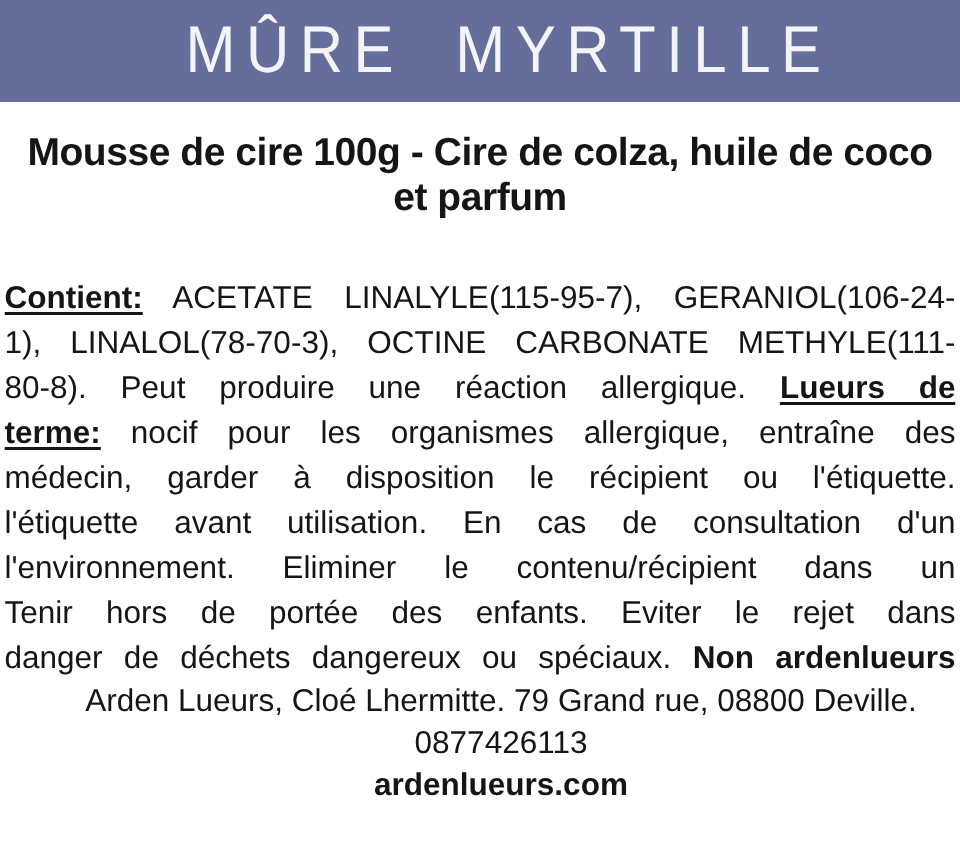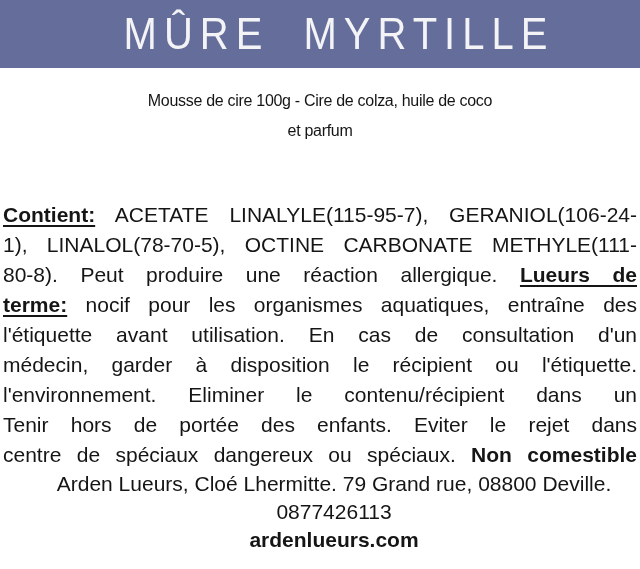--- a/index.html
+++ b/index.html
@@ -31,30 +31,30 @@
     word-spacing: 16px;
     white-space: nowrap;
     transform: scaleY(1.1);
     font-family: "Liberation Sans", sans-serif;
   }
 
   
   .subtitle {
     margin-top: 18px;
     text-align: center;
-    font-weight: 400;
-    font-size: 16px;
+    font-weight: 700;
+    font-size: 26px;
     line-height: 30px;
     letter-spacing: -0.3px;
   }
   .subtitle div { white-space: nowrap; }
 
   
   .para {
-    margin-top: 54px;
+    margin-top: 38px;
     padding: 0 3px;
     font-size: 21px;
     line-height: 30px;
   }
   .pline {
     text-align: justify;
     text-align-last: justify;
     height: 30px;
     overflow: hidden;
   }
@@ -83,28 +83,28 @@
     <h1>MÛRE MYRTILLE</h1>
   </header>
 
   <section class="subtitle">
     <div>Mousse de cire 100g - Cire de colza, huile de coco</div>
     <div>et parfum</div>
   </section>
 
   <section class="para">
     <div class="pline"><b class="u">Contient:</b><span> ACETATE LINALYLE(115-95-7), GERANIOL(106-24-</span></div>
-    <div class="pline"><span>1), LINALOL(78-70-5), OCTINE CARBONATE METHYLE(111-</span></div>
+    <div class="pline"><span>1), LINALOL(78-70-3), OCTINE CARBONATE METHYLE(111-</span></div>
     <div class="pline"><span>80-8). Peut produire une réaction allergique. </span><b class="u">Lueurs de</b></div>
-    <div class="pline"><b class="u">terme:</b><span> nocif pour les organismes aquatiques, entraîne des</span></div>
+    <div class="pline"><b class="u">terme:</b><span> nocif pour les organismes allergique, entraîne des</span></div>
+    <div class="pline"><span>médecin, garder à disposition le récipient ou l'étiquette.</span></div>
     <div class="pline"><span>l'étiquette avant utilisation. En cas de consultation d'un</span></div>
-    <div class="pline"><span>médecin, garder à disposition le récipient ou l'étiquette.</span></div>
     <div class="pline"><span>l'environnement. Eliminer le contenu/récipient dans un</span></div>
     <div class="pline"><span>Tenir hors de portée des enfants. Eviter le rejet dans</span></div>
-    <div class="pline"><span>centre de spéciaux dangereux ou spéciaux. </span><b>Non comestible</b></div>
+    <div class="pline"><span>danger de déchets dangereux ou spéciaux. </span><b>Non ardenlueurs</b></div>
   </section>
 
   <footer class="foot">
     <div>Arden Lueurs, Cloé Lhermitte. 79 Grand rue, 08800 Deville.</div>
     <div>0877426113</div>
     <div class="site">ardenlueurs.com</div>
   </footer>
 
 </div>
 

